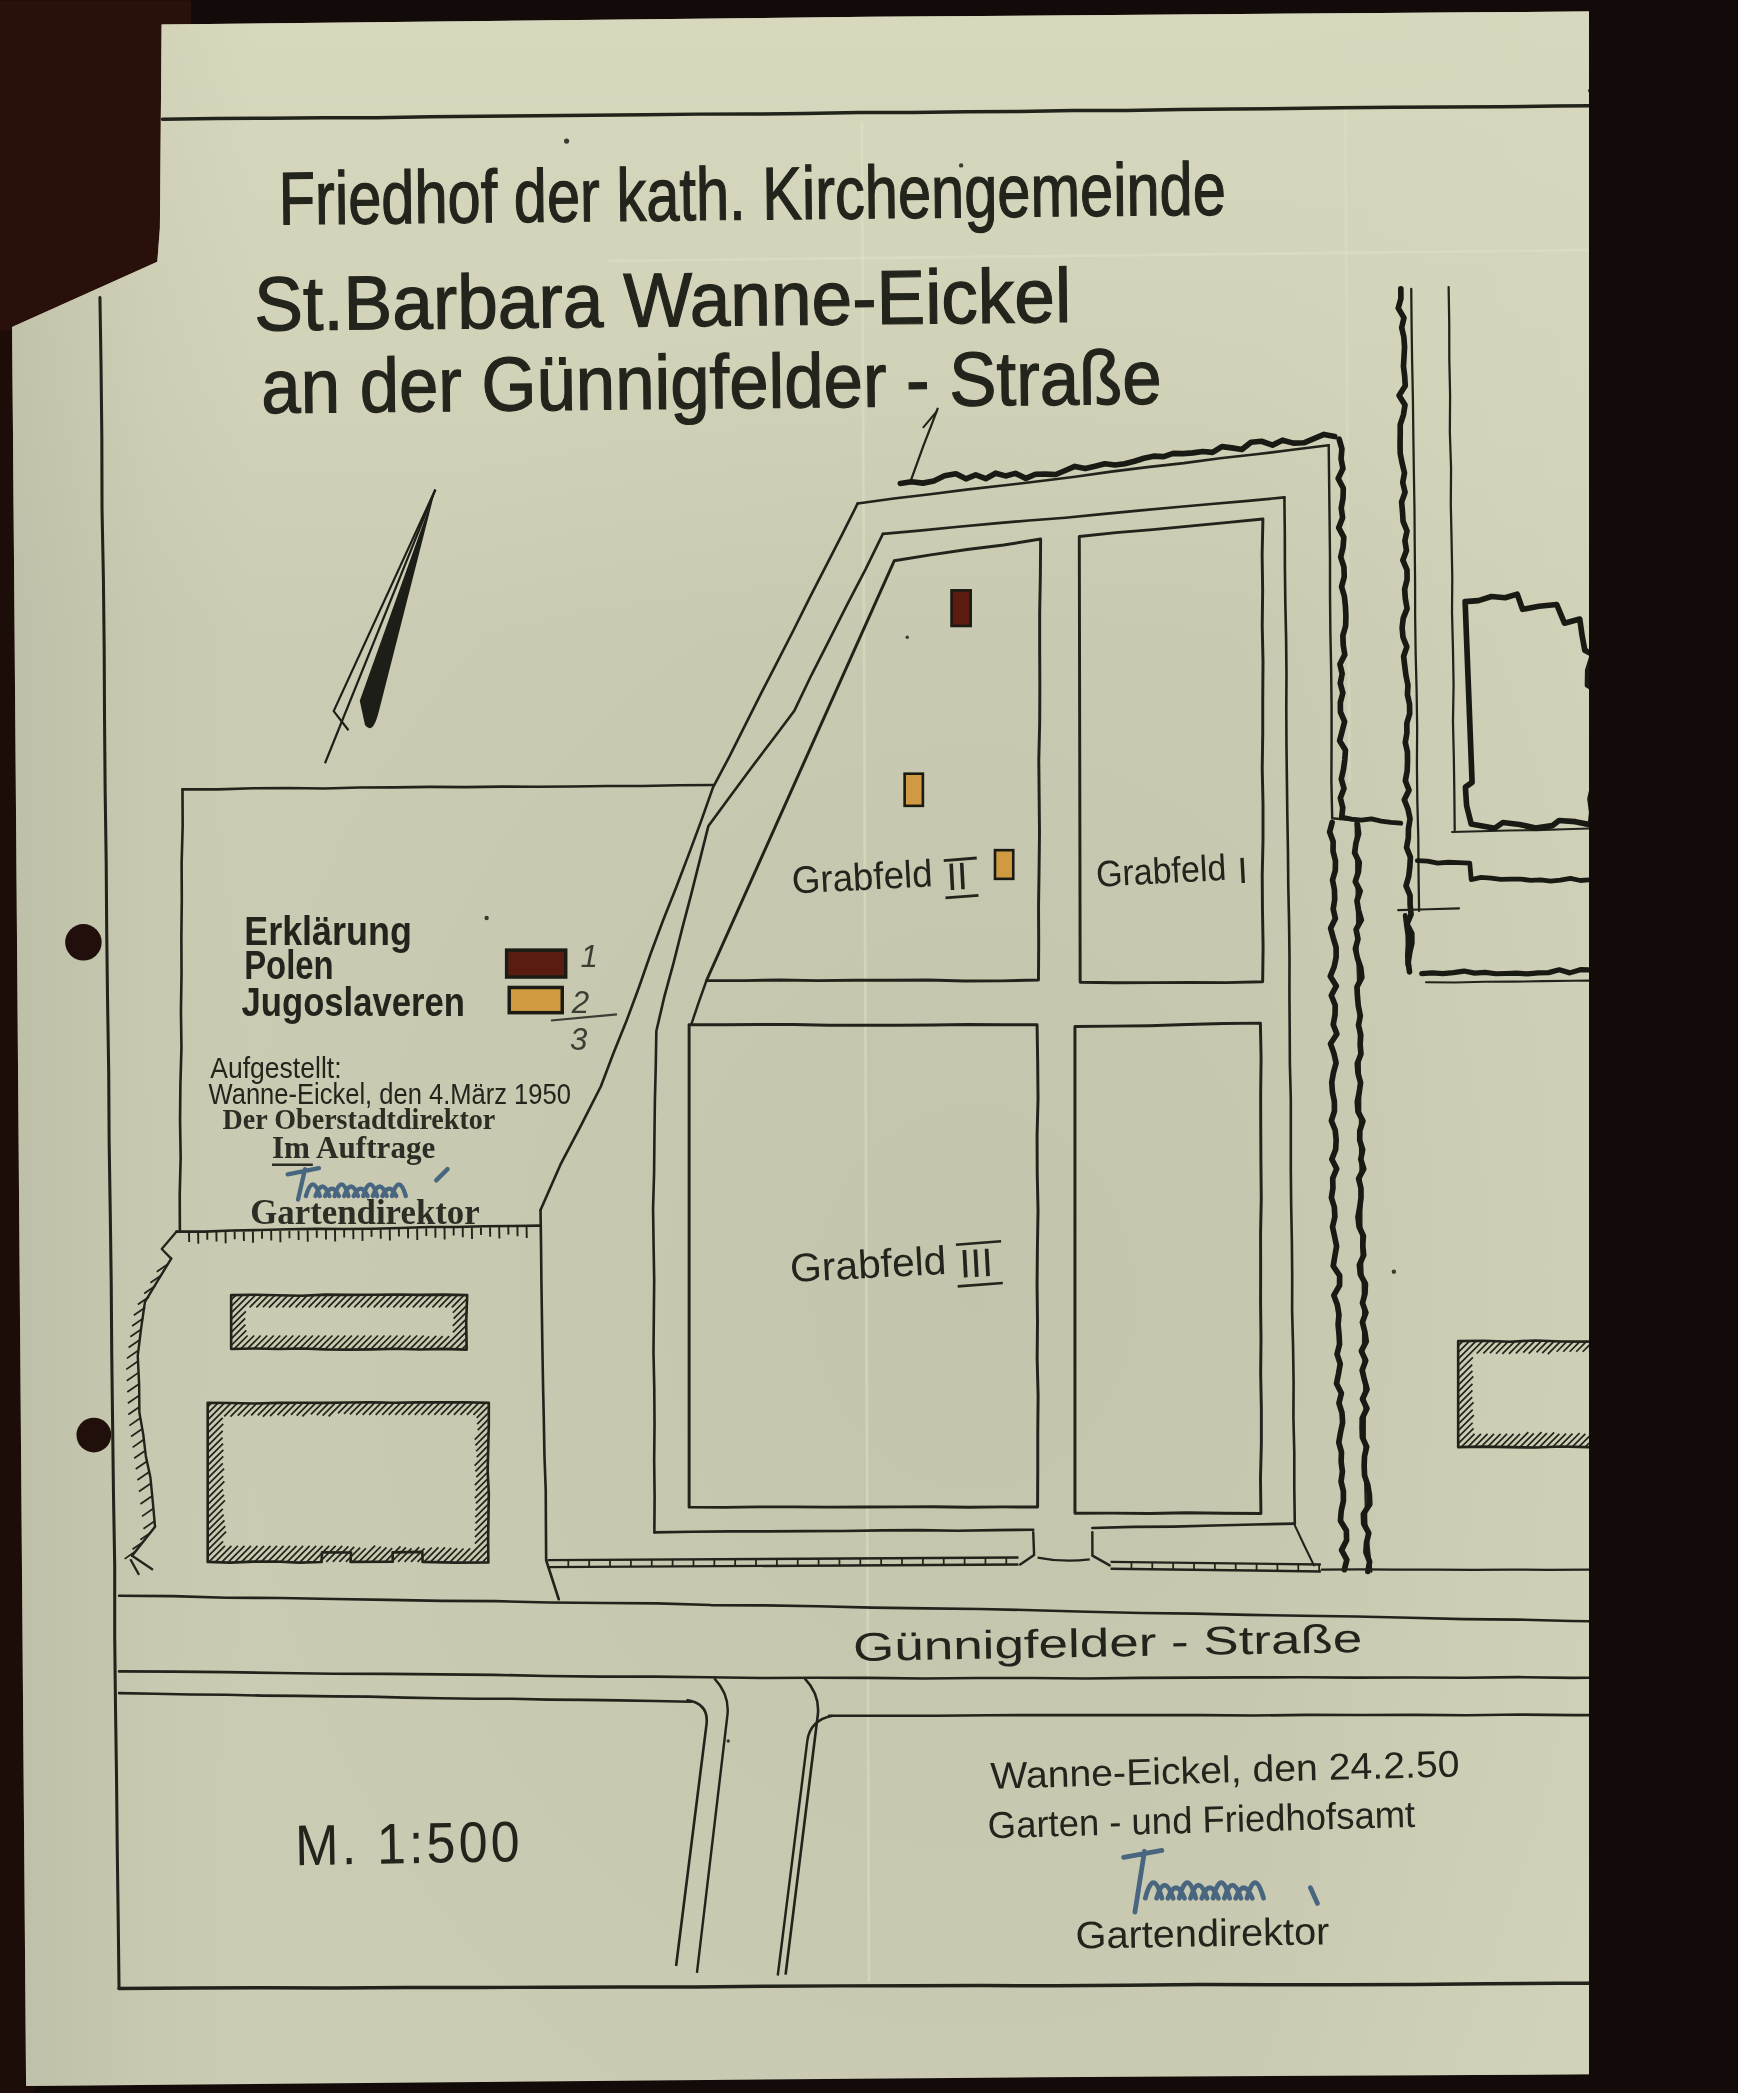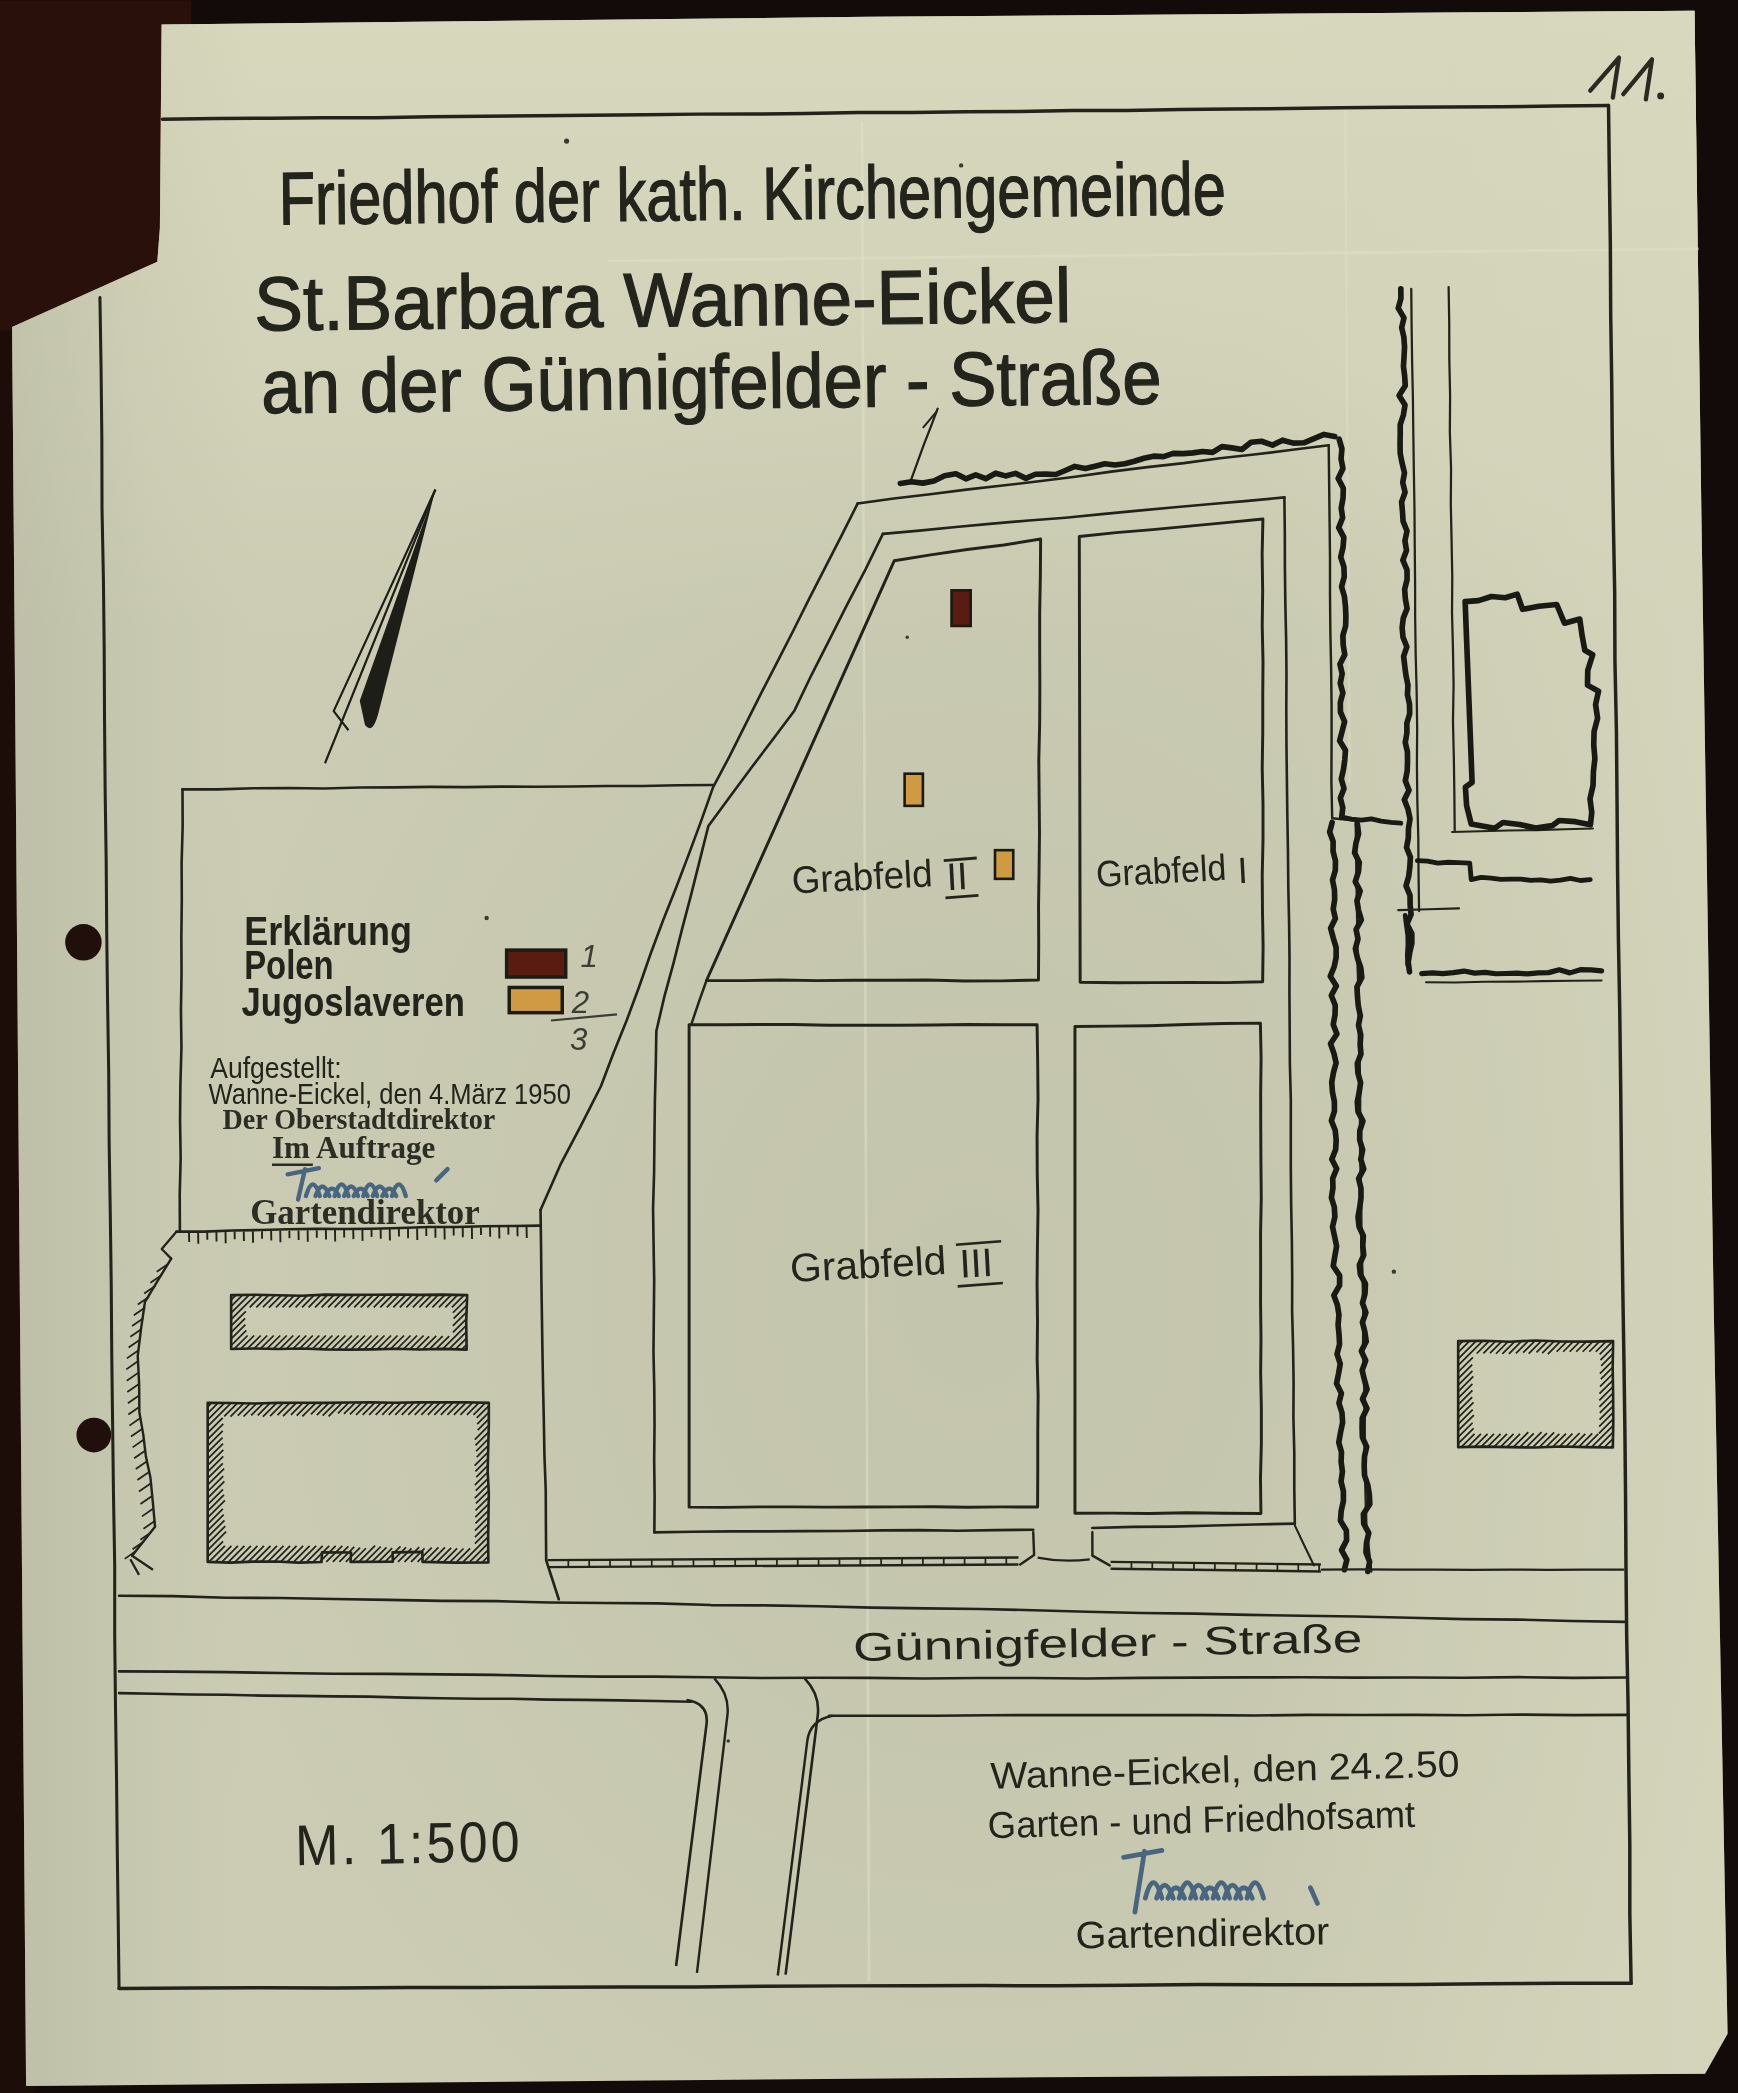--- a/index.html
+++ b/index.html
@@ -1,16 +1,16 @@
 <!DOCTYPE html>
 <html style="font-size:14px"><head>
 <meta charset="utf-8">
 <style>
 html,body{margin:0;padding:0;background:#120b09;}
-#page{width:1738px;height:2094px;position:relative;overflow:hidden;}
+#page{width:1589px;height:2094px;position:relative;overflow:hidden;}
 svg{display:block;}
 </style>
 </head>
 <body>
 <div id="page">
 <svg width="1738" height="2094" viewBox="0 0 2000 2409" xmlns="http://www.w3.org/2000/svg">
 <defs>
         <linearGradient id="gtop" x1="0" y1="0" x2="0" y2="1">
           <stop offset="0" stop-color="#dadabf" stop-opacity="0.85"></stop>
           <stop offset="0.18" stop-color="#d8d8be" stop-opacity="0.5"></stop>

